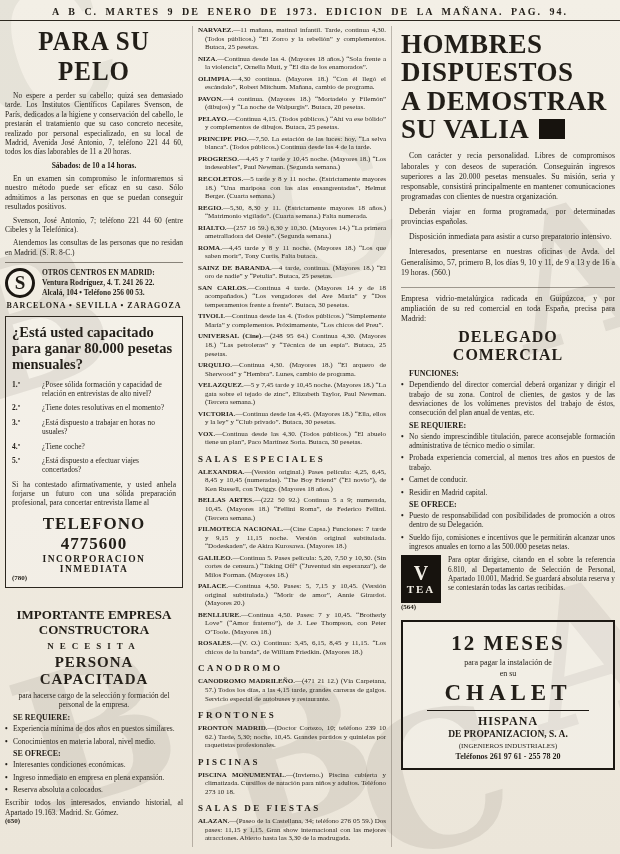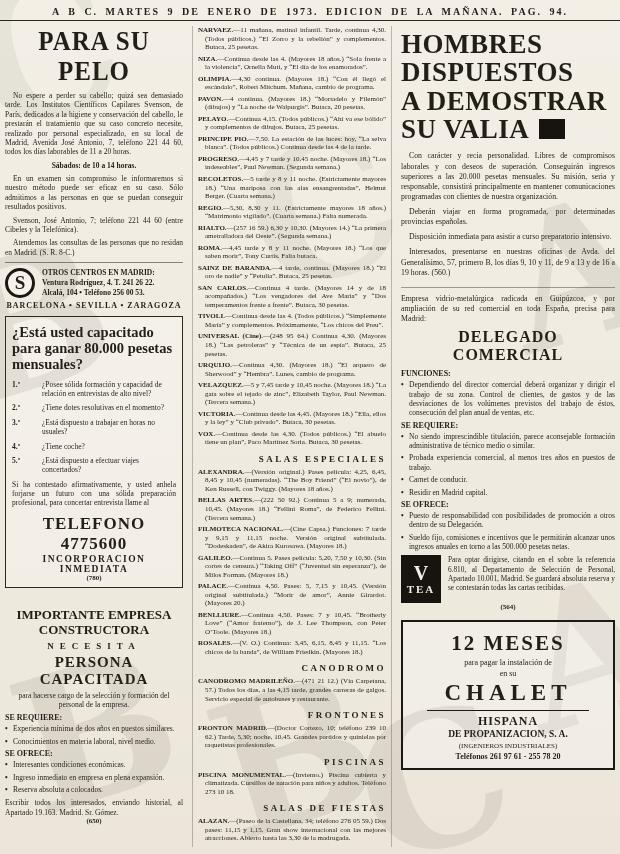--- a/index.html
+++ b/index.html
@@ -33,21 +33,21 @@
   .cols { display: flex; gap: 9px; padding: 5px 5px 0; height: 826px; overflow: hidden; }
   .col { overflow: hidden; height: 100%; }
   .col-left  { width: 178px; }
   .col-mid   { width: 200px; padding: 0 5px;
                border-left: 1px solid rgba(55,48,38,.30);
                border-right: 1px solid rgba(55,48,38,.30); }
   .col-right { width: 214px; }
   
   .tiny  { font-size: 7.5px; line-height: 1.25; text-align: justify; }
   .tiny p { margin-bottom: 4px; text-indent: 8px; }
-  .ref { display: block; text-align: center; font-size: 7px; font-weight: bold; }
+  .ref { display: block; text-align: left; font-size: 7px; font-weight: bold; }
   
   .pelo-title { font-size: 25px; font-weight: bold; text-align: center;
                 letter-spacing: 1px; margin: 2px 0 7px; transform: scaleY(1.08); }
   .pelo-hours { text-align: center; font-weight: bold; text-indent: 0 !important; }
   .centros { display: flex; gap: 7px; align-items: center; margin: 5px 0 3px;
              padding-top: 5px; border-top: 1px solid rgba(50,44,34,.55); }
   .s-logo { flex: none; width: 30px; height: 30px; border: 3px solid #1b1712;
             border-radius: 50%; display: flex; align-items: center; justify-content: center;
             font-size: 19px; font-weight: bold; background: #f6f2e9; }
   .centros-lines { font-size: 7.5px; line-height: 1.3; font-weight: bold; }
@@ -61,30 +61,30 @@
   .cap-closing { font-size: 7.5px; line-height: 1.25; text-align: justify; margin: 4px 0 6px; }
   .phone-big { font-size: 17px; font-weight: bold; text-align: center; letter-spacing: 1px; }
   .phone-sub { font-size: 9.5px; font-weight: bold; text-align: center; letter-spacing: 1.5px; }
   .ctr-title { font-size: 13px; font-weight: bold; text-align: center; line-height: 1.15;
                margin-top: 20px; }
   .necesita  { text-align: center; font-size: 9px; font-weight: bold; letter-spacing: 6px;
                margin: 3px 0; }
   .persona   { font-size: 15px; font-weight: bold; text-align: center; letter-spacing: 1px;
                margin-bottom: 3px; }
   .ctr-intro { font-size: 7.5px; line-height: 1.25; text-align: center; margin-bottom: 4px; }
-  .list-label { font-size: 8px; font-weight: bold; margin: 3px 0 2px; }
+  .list-label { font-size: 8px; font-weight: bold; margin: 3px 8px 2px; }
   .bullet { position: relative; font-size: 7.5px; line-height: 1.25; text-align: justify;
             padding-left: 8px; margin-bottom: 3px; }
   .bullet::before { content: "•"; position: absolute; left: 0; top: 0; font-weight: bold; }
   .ctr-closing { font-size: 7.5px; line-height: 1.25; text-align: justify; margin-top: 4px; }
   
   .listing { font-size: 7px; line-height: 1.22; text-align: justify;
              padding-left: 7px; text-indent: -7px; margin-bottom: 3px; }
   .cname { font-weight: bold; }
-  .section-head { text-align: right; font-weight: bold; font-size: 9px;
+  .section-head { text-align: left; font-weight: bold; font-size: 9px;
                   letter-spacing: 2.5px; margin: 7px 0 4px; font-family: Liberation Serif, serif; }
   
   .hombres-head { margin: 4px 0 8px; }
   .hombres-line { font-size: 27px; font-weight: bold; line-height: 1.05;
                   letter-spacing: 0.5px; transform: scaleY(1.05); transform-origin: left; }
   .hombres-last { display: flex; align-items: center; gap: 10px; }
   .black-square { width: 26px; height: 20px; background: #17130e; flex: none; }
   .hom-body p { font-size: 7.8px; line-height: 1.3; text-align: justify;
                 text-indent: 8px; margin-bottom: 5px; }
   .delegado { margin-top: 9px; border-top: 1px solid rgba(55,48,38,.45); padding-top: 6px; }

